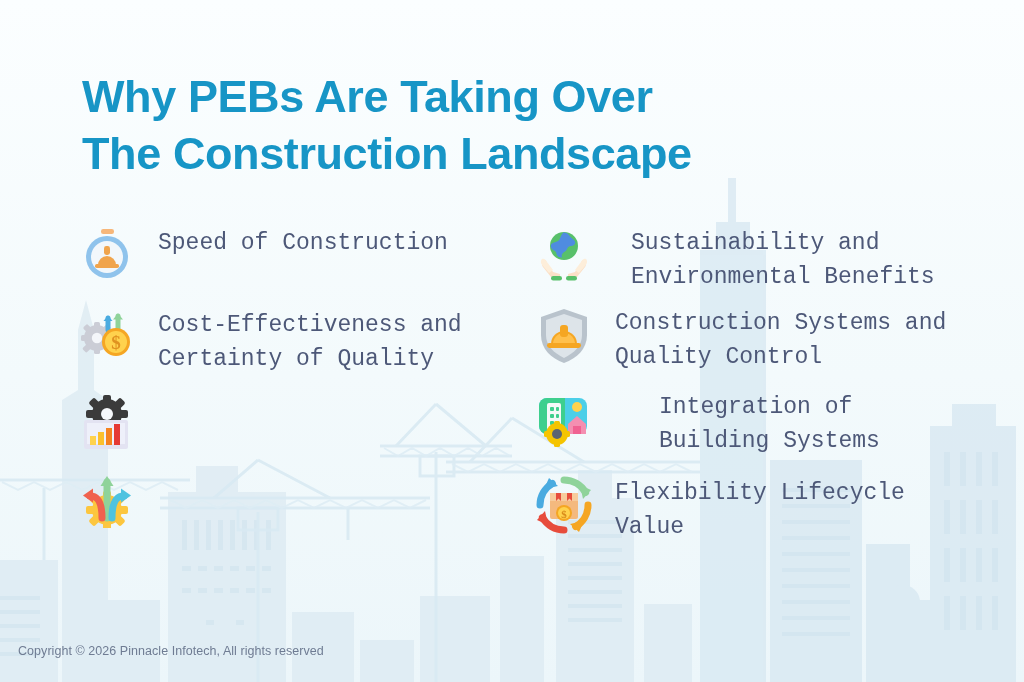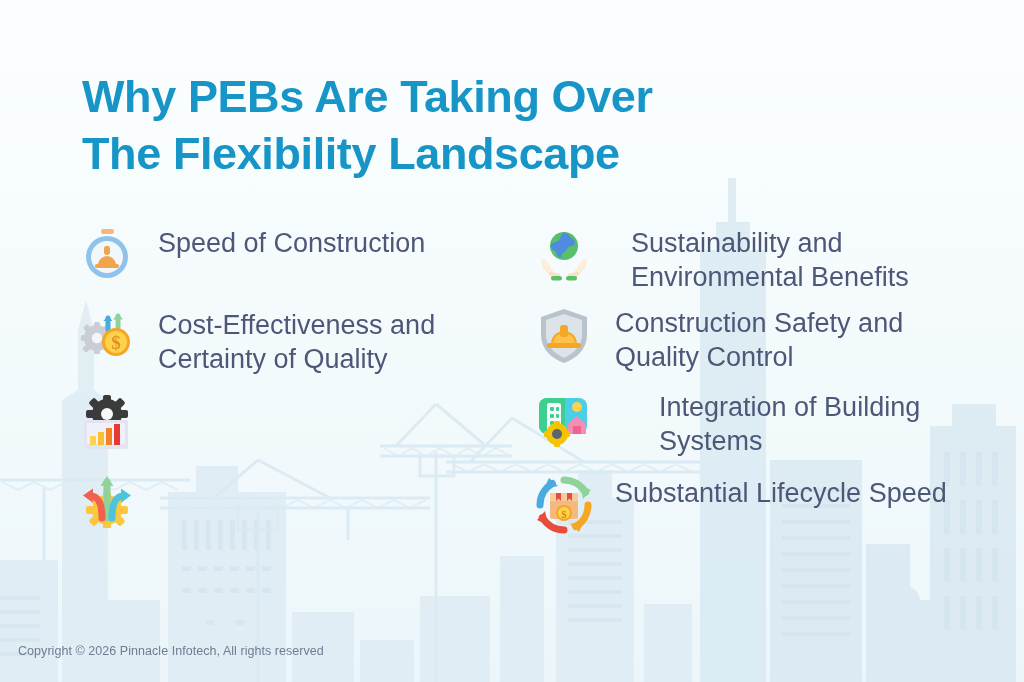--- a/index.html
+++ b/index.html
@@ -75,22 +75,22 @@
   }
   .feature-icon {
     width: 58px;
     height: 58px;
     flex: 0 0 58px;
     position: relative;
     margin-top: 2px;
   }
   .feature-icon svg { display: block; }
   .feature-label {
-    font-family: Liberation Sans, sans-serif;
-    font-size: 27px;
+    font-family: Liberation Mono, monospace;
+    font-size: 23px;
     line-height: 34px;
     color: #4d5878;
     padding-left: 22px;
     padding-top: 4px;
     font-weight: normal;
   }
 
   
   .col-left .feature:nth-child(1) { margin-bottom: 22px; }
   .col-left .feature:nth-child(2) { margin-bottom: 16px; }
@@ -263,21 +263,21 @@
     <g stroke="#deedf5" stroke-width="2" fill="none" opacity="0.85">
       <path d="M170 500 L186 508 L202 500 L218 508 L234 500 L250 508 L266 500 L282 508 L298 500 L314 508 L330 500 L346 508 L362 500 L378 508 L394 500 L410 508 L426 500"></path>
       <path d="M384 448 L398 456 L412 448 L426 456 L440 448 L454 456 L468 448 L482 456 L496 448 L510 456"></path>
       <path d="M452 464 L468 472 L484 464 L500 472 L516 464 L532 472 L548 464 L564 472 L580 464 L596 472 L612 464 L628 472 L644 464 L660 472 L676 464 L692 472"></path>
       <path d="M2 482 L18 490 L34 482 L50 490 L66 482 L82 490 L98 482 L114 490 L130 482 L146 490 L162 482 L178 490"></path>
     </g>
   </svg>
 
   <div class="title-block">
     <div class="title-line">Why PEBs Are Taking Over</div>
-    <div class="title-line">The Flexibility Landscape</div>
+    <div class="title-line">The Construction Landscape</div>
   </div>
 
   <div class="columns">
 
     <div class="col col-left">
 
       <div class="feature">
         <span class="feature-icon">
           <svg viewBox="0 0 58 58" width="58" height="58">
             <rect x="23" y="5" width="13" height="5" rx="2.2" fill="#f7b77a"></rect>
@@ -393,21 +393,21 @@
         <span class="feature-icon">
           <svg viewBox="0 0 58 58" width="58" height="58">
             <path d="M29 3 L52 11 v18 c0 14 -10 23 -23 28 C16 52 6 43 6 29 V11 Z" fill="#b9c3cc"></path>
             <path d="M29 8 L47 14 v15 c0 11 -8 18 -18 23 c-10 -5 -18 -12 -18 -23 V14 Z" fill="#dde4e9"></path>
             <path d="M16 38 a13 13 0 0 1 26 0 Z" fill="#f5a623"></path>
             <path d="M18 38 a11 11 0 0 1 22 0 Z" fill="#ffc04d"></path>
             <rect x="25" y="19" width="8" height="12" rx="3" fill="#f5a623"></rect>
             <rect x="12" y="37" width="34" height="5" rx="2.4" fill="#f5a623"></rect>
           </svg>
         </span>
-        <span class="feature-label">Construction Safety and Quality Control</span>
+        <span class="feature-label">Construction Systems and Quality Control</span>
       </div>
 
       <div class="feature">
         <span class="feature-icon">
           <svg viewBox="0 0 58 58" width="58" height="58">
             <rect x="4" y="8" width="48" height="36" rx="8" fill="#4bcfe8"></rect>
             <path d="M12 8 h18 v36 H12 a8 8 0 0 1 -8 -8 V16 a8 8 0 0 1 8 -8 Z" fill="#3ecf8e"></path>
             <rect x="12" y="13" width="14" height="27" rx="2" fill="#f4f9f9"></rect>
             <g fill="#3ecf8e">
               <rect x="15" y="17" width="4" height="4" rx="1"></rect>
@@ -446,21 +446,21 @@
             <path d="M9 13 L14 2 L23 10 Z" fill="#4aabe0"></path>
             <rect x="15" y="17" width="28" height="26" rx="2" fill="#f4b97e"></rect>
             <rect x="15" y="17" width="28" height="8" fill="#f7cb9c"></rect>
             <path d="M21 17 h5 v8 l-2.5 -2.5 L21 25 Z" fill="#e74c3c"></path>
             <path d="M32 17 h5 v8 l-2.5 -2.5 L32 25 Z" fill="#e74c3c"></path>
             <circle cx="29" cy="37" r="8" fill="#f5a623"></circle>
             <circle cx="29" cy="37" r="6" fill="#ffd24d"></circle>
             <text x="29" y="42" font-family="'Liberation Serif',serif" font-size="11" font-weight="bold" text-anchor="middle" fill="#d98b1a">$</text>
           </svg>
         </span>
-        <span class="feature-label">Substantial Lifecycle Speed</span>
+        <span class="feature-label">Flexibility Lifecycle Value</span>
       </div>
 
     </div>
   </div>
 
   <div class="footer">Copyright © 2026 Pinnacle Infotech, All rights reserved</div>
 
 </div>
 
 </body></html>

